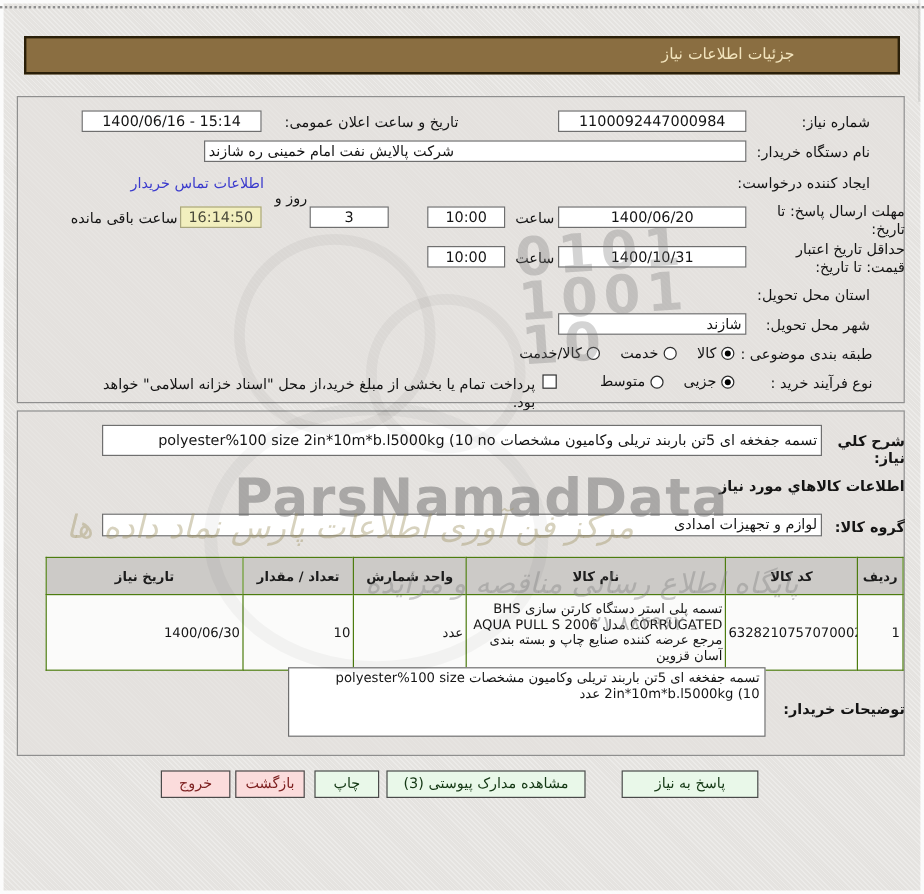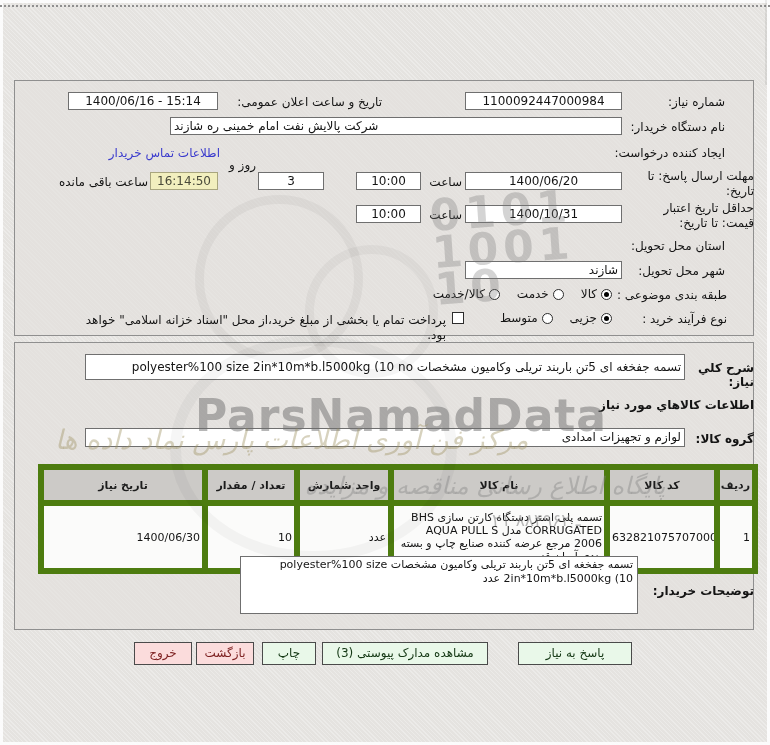--- a/index.html
+++ b/index.html
@@ -54,21 +54,21 @@
   .cb{
     position:absolute;width:12px;height:12px;border:1px solid #2c2c2c;background:#fff;box-sizing:border-box;cursor:pointer;
   }
   .heading{position:absolute;font-weight:bold;font-size:12px;text-align:right;}
   table.goods{
     position:absolute;left:38px;top:464px;width:714px;
     border-collapse:collapse;table-layout:fixed;
     font-size:11px;background:#fbfbfa;
   }
   table.goods th,table.goods td{
-    border:6px solid #4d7c0f;text-align:center;vertical-align:middle;
+    border:1px solid #4d7c0f;text-align:center;vertical-align:middle;
     padding:1px 2px;overflow:hidden;
   }
   table.goods th{background:#cccac7;font-weight:bold;height:28px;color:#1c1c1c;}
   table.goods td{height:60px;text-align:right;}
   td.namecell{font-size:11px;line-height:13px;}
   .notes{
     position:absolute;left:240px;top:556px;width:398px;height:58px;
     background:#fff;border:1px solid #6f6f6f;box-sizing:border-box;
     font-size:11px;line-height:14px;padding:1px 4px;text-align:right;overflow:hidden;
   }
@@ -110,20 +110,21 @@
   .s3{left:170px;top:335px;width:265px;height:205px;border:11px solid rgba(0,0,0,.035);}
   .s4{left:455px;top:255px;width:3px;height:85px;border-left:2px solid rgba(0,0,0,.07);box-shadow:6px 0 0 rgba(0,0,0,.06),12px 0 0 rgba(0,0,0,.05);}
 </style>
 </head>
 <body>
 
 <div id="screen">
 
   <div class="dotline"></div>
 
+  <div class="titlebar">جزئیات اطلاعات نیاز</div>
 
   <div class="panel" id="panel1"></div>
 
   <div class="lbl" style="left:585px;top:95px;width:140px;">شماره نیاز:</div>
   <div class="inp center ltr" style="left:465px;top:92px;width:157px;">1100092447000984</div>
   <div class="lbl" style="left:222px;top:95px;width:160px;">تاریخ و ساعت اعلان عمومی:</div>
   <div class="inp center ltr" style="left:68px;top:92px;width:150px;">1400/06/16 - 15:14</div>
 
   <div class="lbl" style="left:585px;top:120px;width:140px;">نام دستگاه خریدار:</div>
   <div class="inp left" style="left:170px;top:117px;width:452px;">شرکت پالایش نفت امام خمینی  ره  شازند</div>

